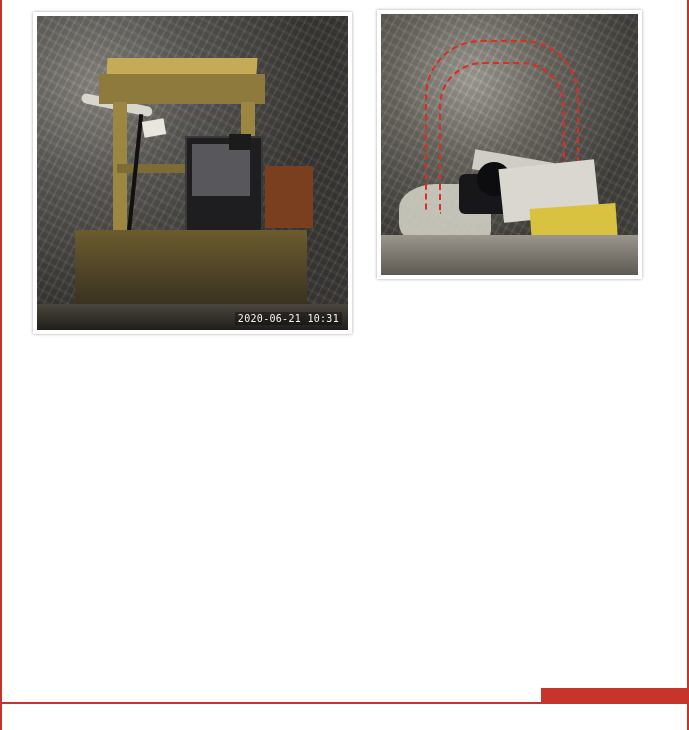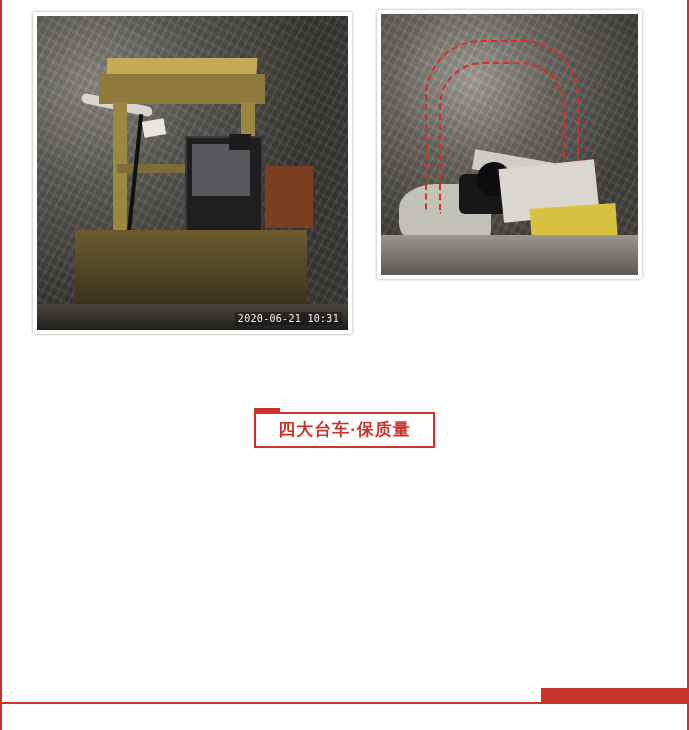--- a/index.html
+++ b/index.html
@@ -240,24 +240,19 @@
       <div class="rig r-mach-dark"></div>
       <div class="rig r-mach-drum"></div>
       <div class="rig r-mach-drum2"></div>
       <div class="rig r-mach-body"></div>
       <div class="rig r-mach-yel"></div>
       <div class="rig r-floor"></div>
     </div>
 
   </div>
 
-  <div class="heading-wrap">
-    <div class="heading-box">
-      <div class="heading-text">四大台车·保质量</div>
-    </div>
-  </div>
 
 
   <div class="footer-block"></div>
   <div class="footer-rule"></div>
   <div class="footer-strip"></div>
 
 </div>
 
 </body></html>

